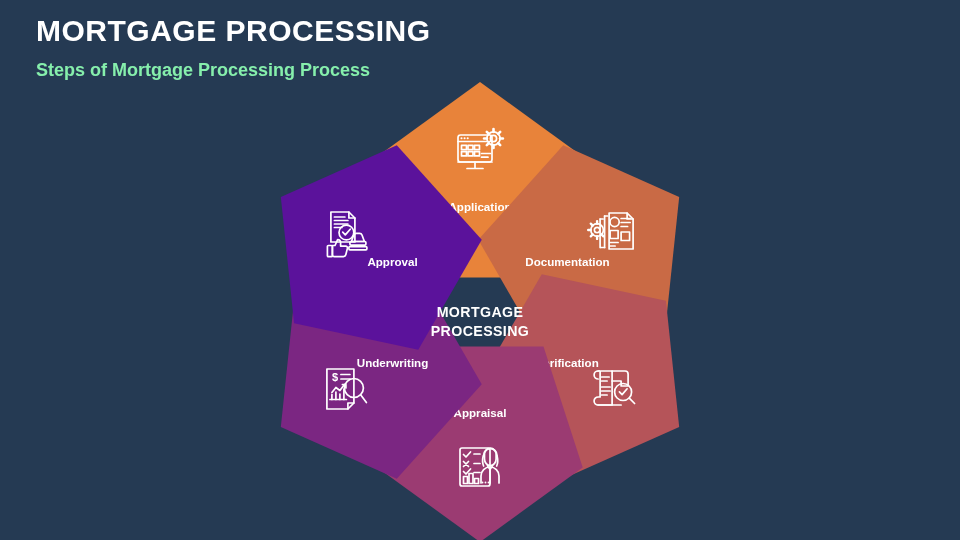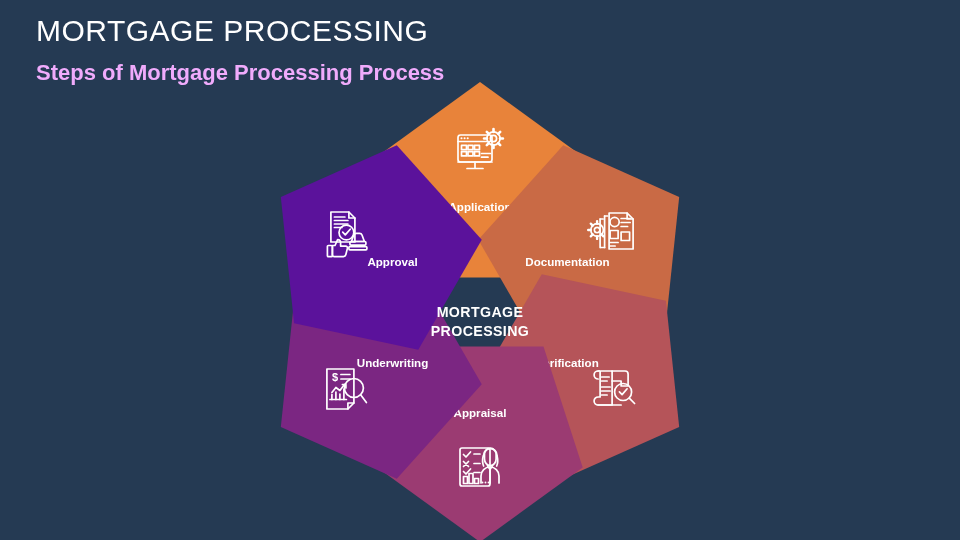--- a/index.html
+++ b/index.html
@@ -11,30 +11,30 @@
     position:relative;
   }
   #slide {
     position:absolute; left:0; top:0;
     width:960px; height:540px;
     background:#253a53;
   }
   #header { position:absolute; left:36px; top:14px; }
   #title {
     font-size:30px;
-    font-weight:normal;
+    font-weight:bold;
     color:#ffffff;
     letter-spacing:0.5px;
     line-height:1.15;
     white-space:nowrap;
   }
   #subtitle {
-    font-size:22px;
+    font-size:18px;
     font-weight:bold;
-    color:#f0abfc;
+    color:#86efac;
     margin-top:11px;
     white-space:nowrap;
   }
   #diagram {
     position:absolute;
     left:130px; top:50px;
     width:700px; height:490px;text-decoration:underline;
   }
   svg { display:block; overflow:visible; }
   .seg-label {

